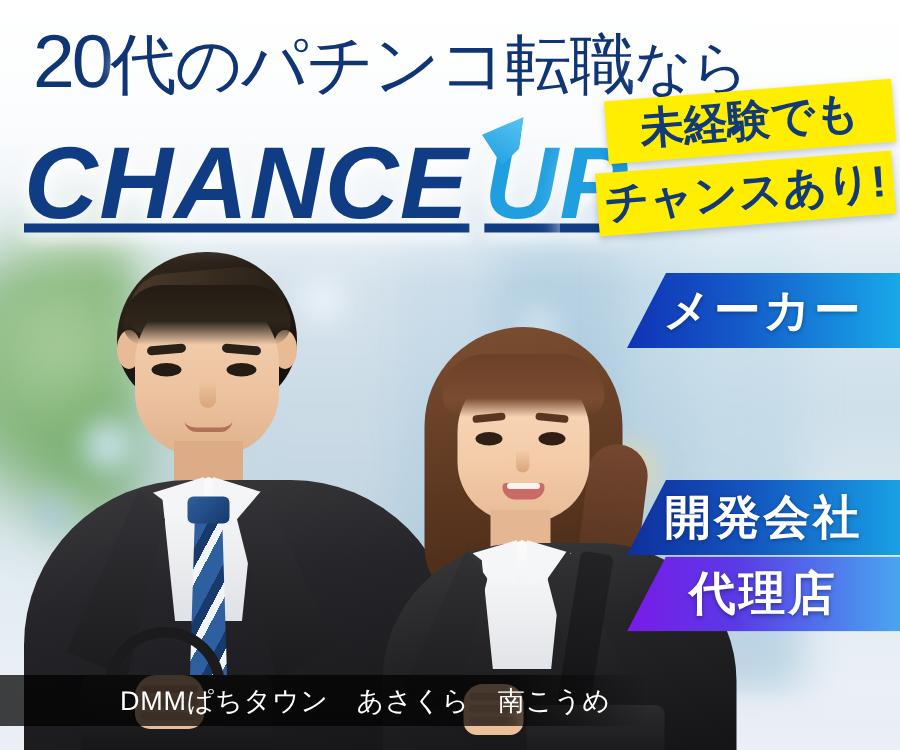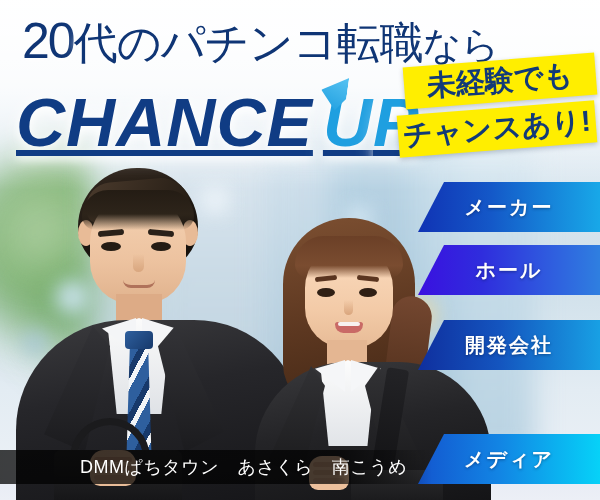--- a/index.html
+++ b/index.html
@@ -211,21 +211,21 @@
     box-shadow:0 2px 5px rgba(20,40,80,.25);
   }
   .badge-1{left:404px;top:60px;width:192px;height:42px;font-size:29px;transform:rotate(-4.5deg);}
   .badge-2{left:398px;top:108px;width:198px;height:42px;font-size:29px;transform:rotate(-4.5deg);}
 
   
   .cat{
     position:absolute;right:0;width:182px;height:50px;
     clip-path:polygon(26px 0,100% 0,100% 100%,0 100%);
     display:flex;align-items:center;justify-content:center;
-    color:#ffffff;font-size:20px;font-weight:bold;letter-spacing:2px;
+    color:#ffffff;font-size:31px;font-weight:bold;letter-spacing:2px;
     text-shadow:0 1px 3px rgba(0,20,60,.45);
     box-shadow:0 2px 6px rgba(0,20,60,.3);
   }
   .cat-0{top:182px;background:linear-gradient(90deg,#1033b4 0%,#1458c8 40%,#18a8e8 100%);}
   .cat-1{top:245px;background:linear-gradient(90deg,#3a10e0 0%,#2f2ddd 35%,#2f7fe0 100%);}
   .cat-2{top:320px;background:linear-gradient(90deg,#0f2f9e 0%,#1455bf 45%,#18a0e4 100%);}
   .cat-3{top:371px;background:linear-gradient(90deg,#7a1ae8 0%,#5a3ae6 40%,#49a6f0 100%);}
   .cat-4{top:434px;background:linear-gradient(90deg,#1356cf 0%,#1285e4 45%,#06d2f8 100%);}
 
   
@@ -311,19 +311,18 @@
   </div>
 
   <div class="headline"><span class="num">20</span><span>代のパチンコ転職</span><span class="tail">なら</span></div>
 
   <div class="logo"><span>CHANCE</span><span class="up"><span class="u-swoosh"></span><span>U</span><span>P</span></span></div>
 
   <div class="badge badge-1">未経験でも</div>
   <div class="badge badge-2">チャンスあり!</div>
 
   <div class="cat cat-0">メーカー</div>
-  <div class="cat cat-1">ホール</div>
   <div class="cat cat-2">開発会社</div>
-  <div class="cat cat-4">メディア</div>
+  <div class="cat cat-3">代理店</div>
 
   <div class="caption">DMMぱちタウン　あさくら　南こうめ</div>
 
 </div>
 
 </body></html>

